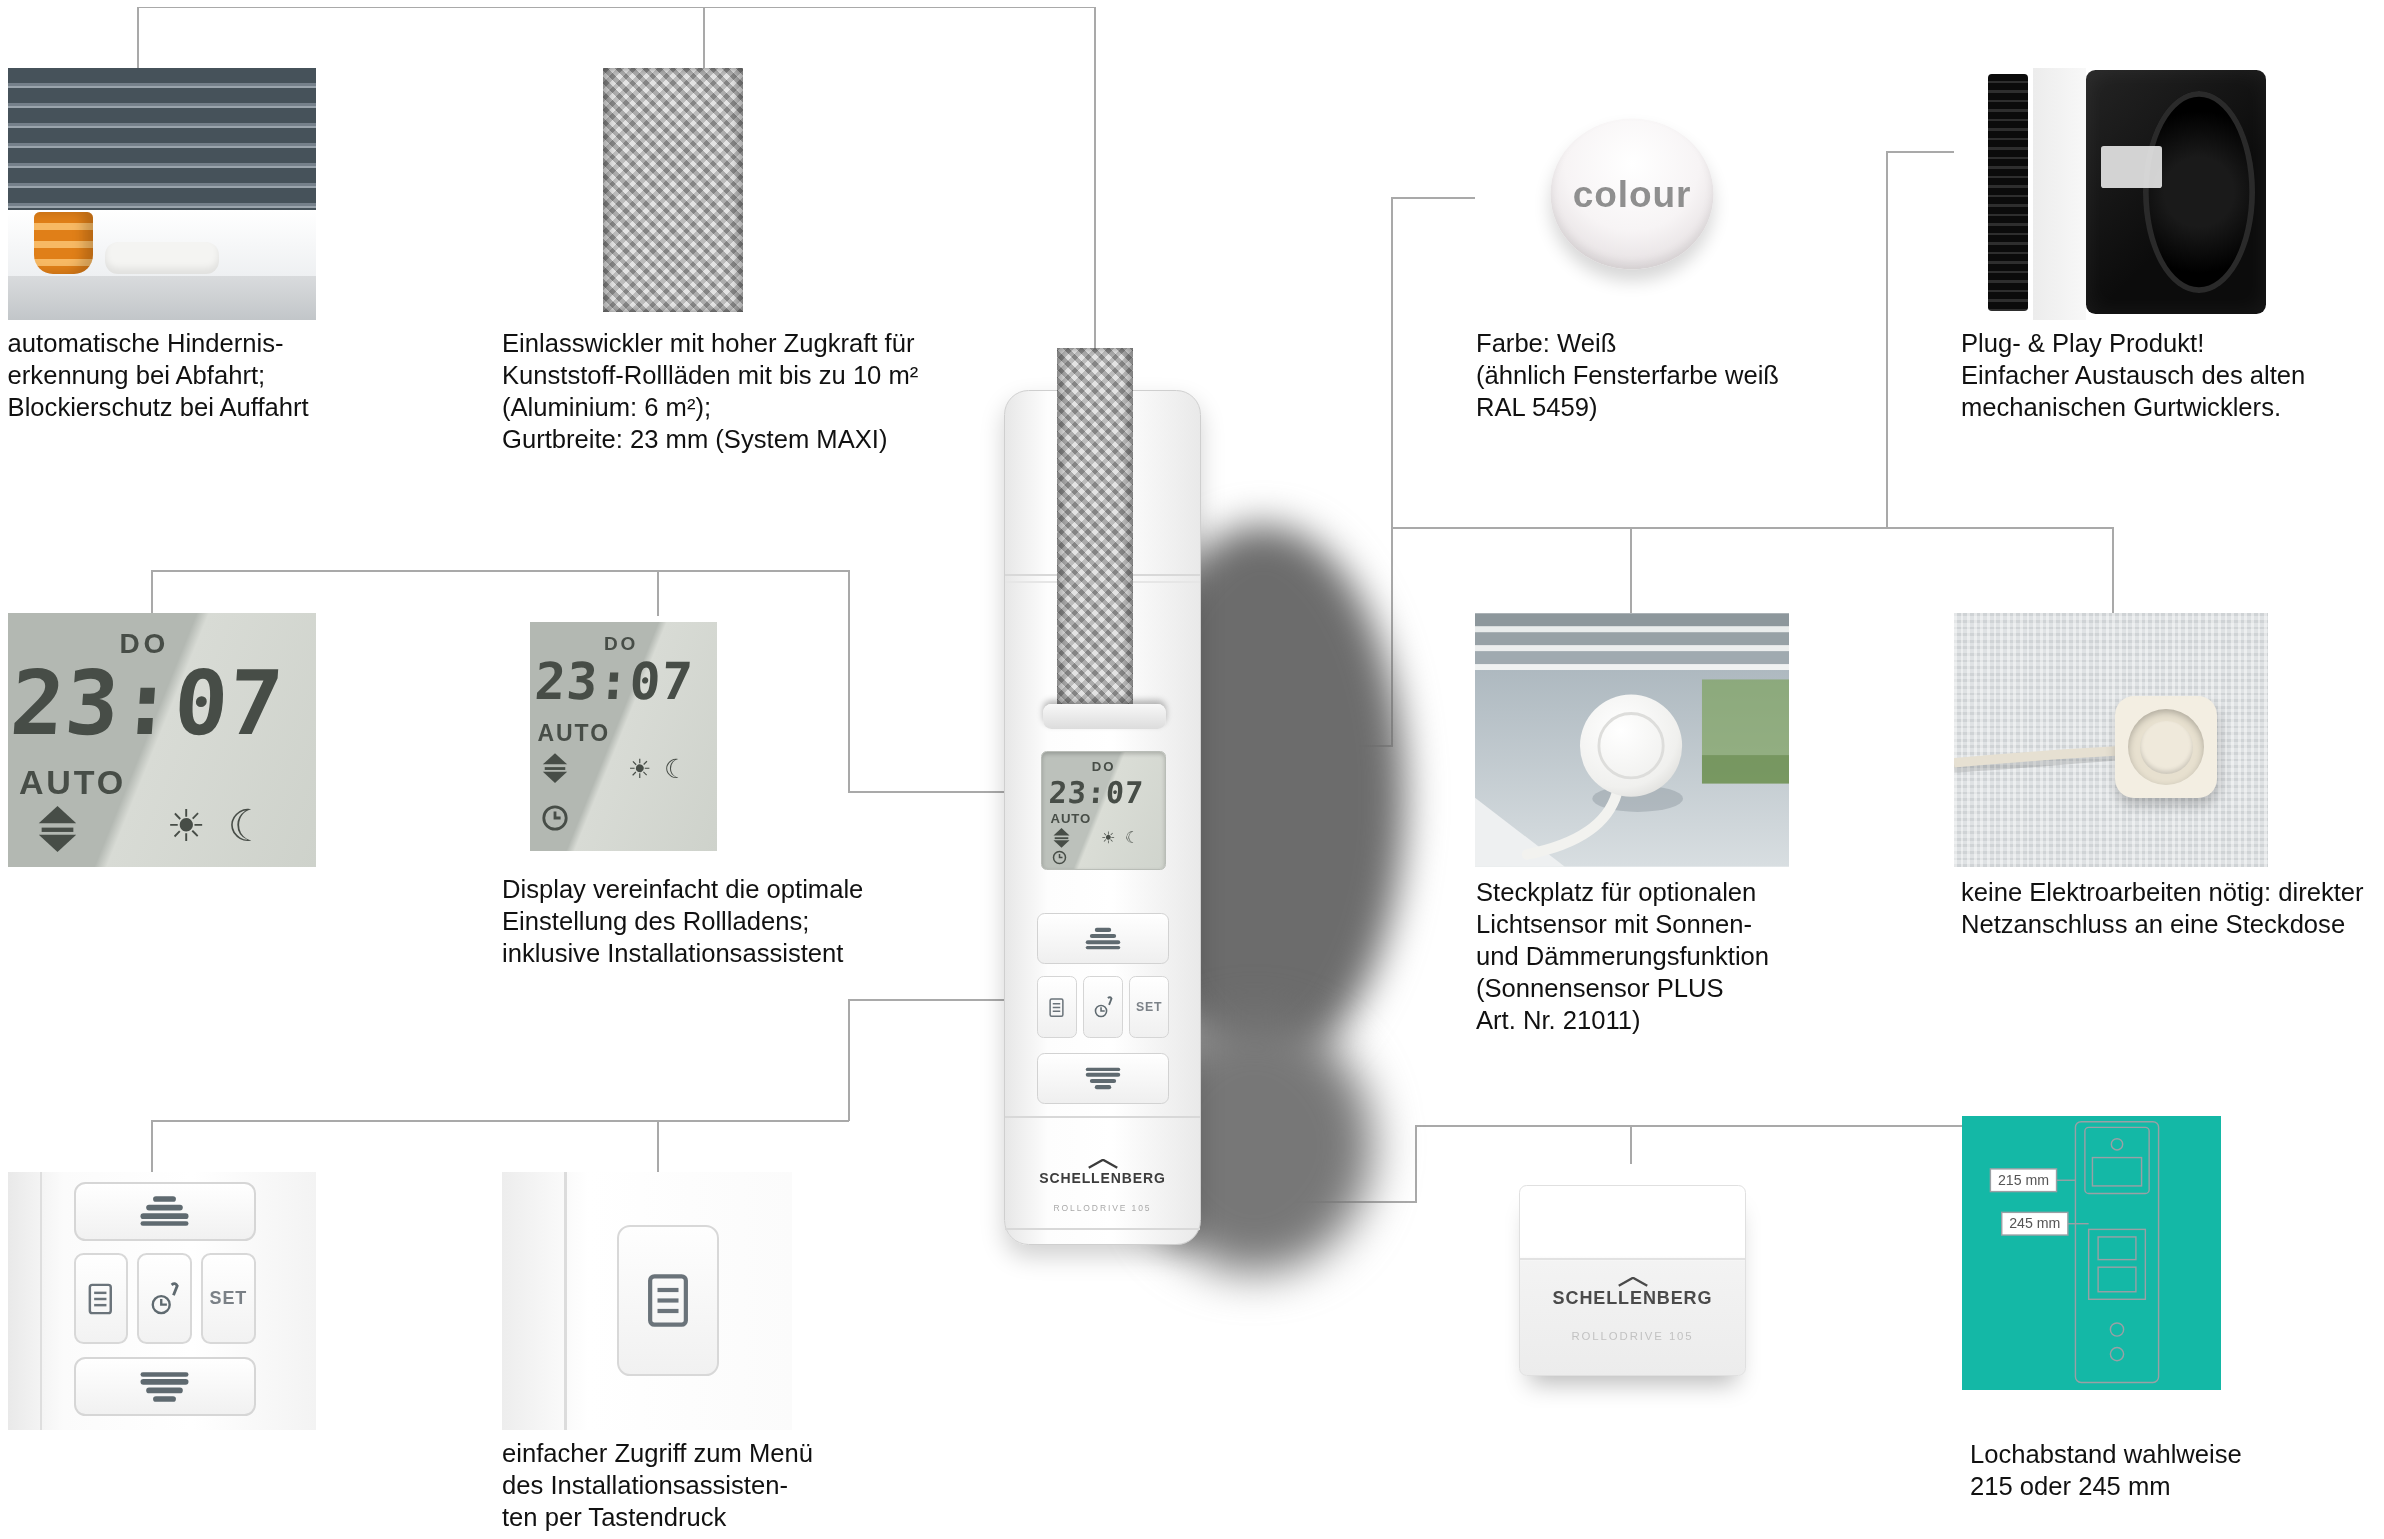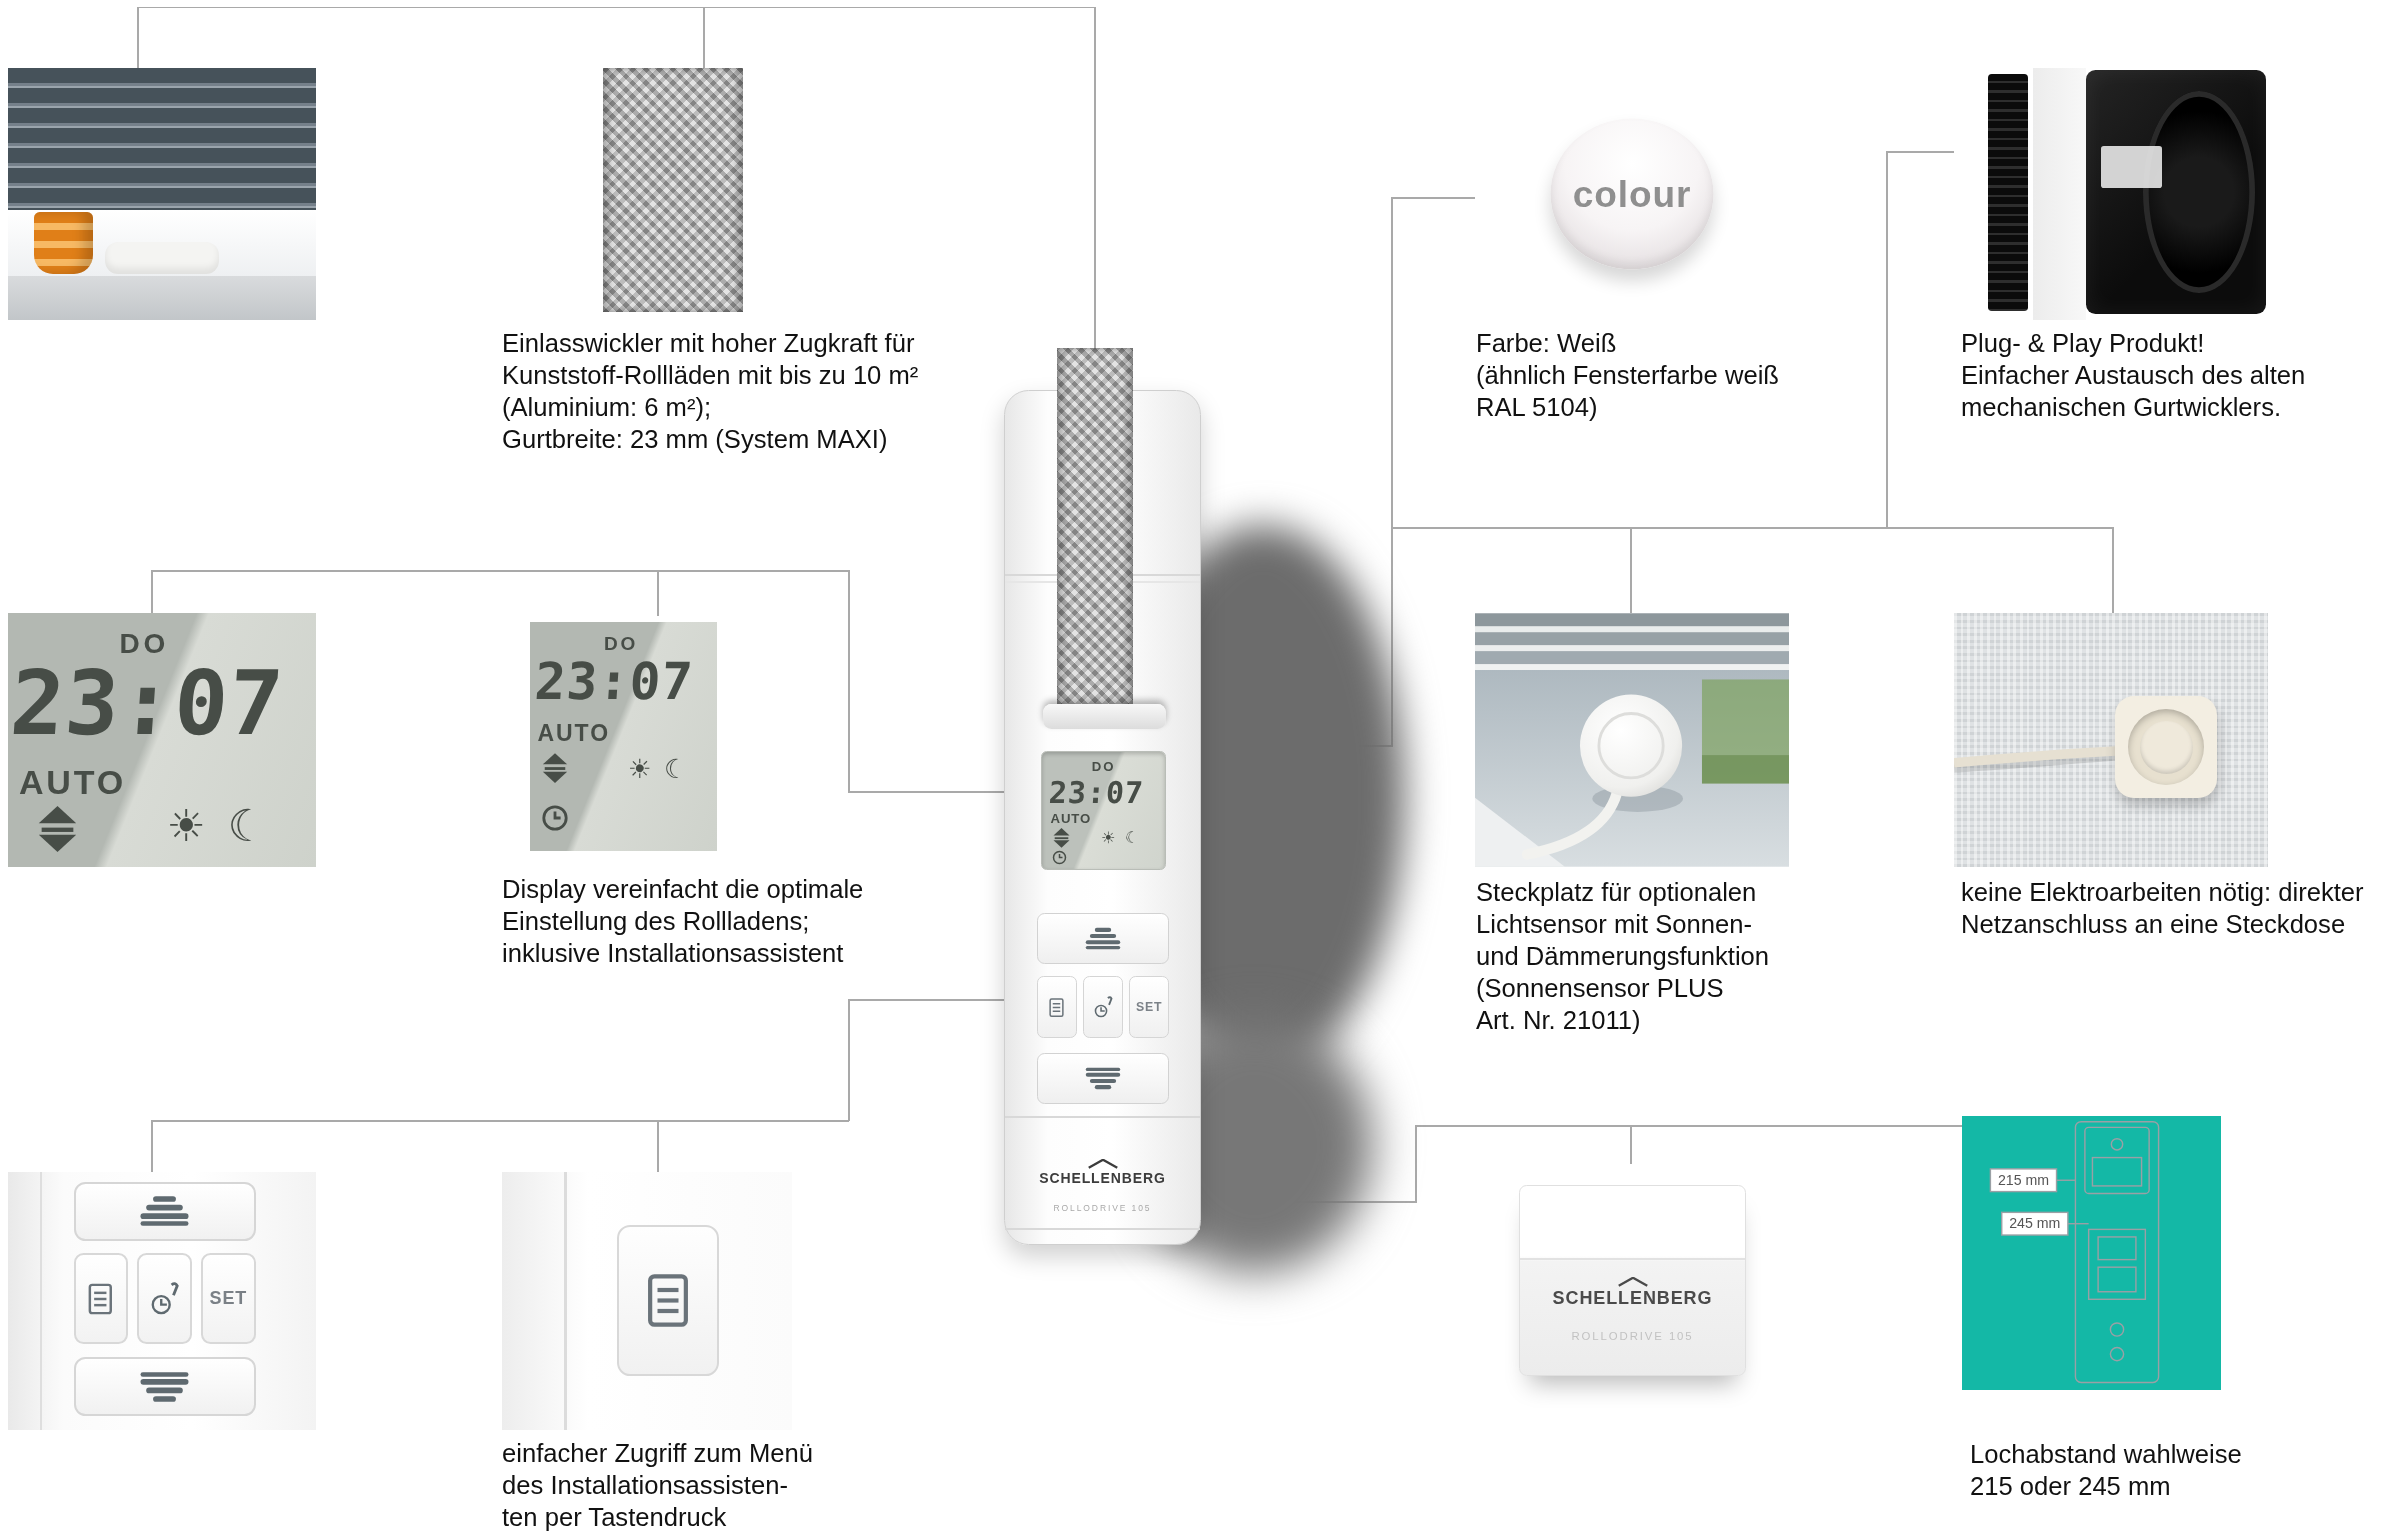--- a/index.html
+++ b/index.html
@@ -409,27 +409,30 @@
         </svg>
       <div>SCHELLENBERG</div>
     </div>
     <div class="p-model">ROLLODRIVE 105</div>
     <div class="pseam" style="top:837px"></div>
   </div>
 
   <div id="belt" class="weave"></div>
   <div id="beltlip"></div>
 
+  <div class="caption" style="left:7.6px;top:327px;width:341px">automatische Hindernis-
+erkennung bei Abfahrt;
+Blockierschutz bei Auffahrt</div>
   <div class="caption" style="left:502px;top:327px;width:483px">Einlasswickler mit hoher Zugkraft für
 Kunststoff-Rollläden mit bis zu 10 m²
 (Aluminium: 6 m²);
 Gurtbreite: 23 mm (System MAXI)</div>
   <div class="caption" style="left:1476px;top:327px;width:416px">Farbe: Weiß
 (ähnlich Fensterfarbe weiß
-RAL 5104)</div>
+RAL 5459)</div>
   <div class="caption" style="left:1961px;top:327px;width:445px">Plug- &amp; Play Produkt!
 Einfacher Austausch des alten
 mechanischen Gurtwicklers.</div>
   <div class="caption" style="left:502px;top:873px;width:416px">Display vereinfacht die optimale
 Einstellung des Rollladens;
 inklusive Installationsassistent</div>
   <div class="caption" style="left:1476px;top:876px;width:379px">Steckplatz für optionalen
 Lichtsensor mit Sonnen-
 und Dämmerungsfunktion
 (Sonnensensor PLUS

